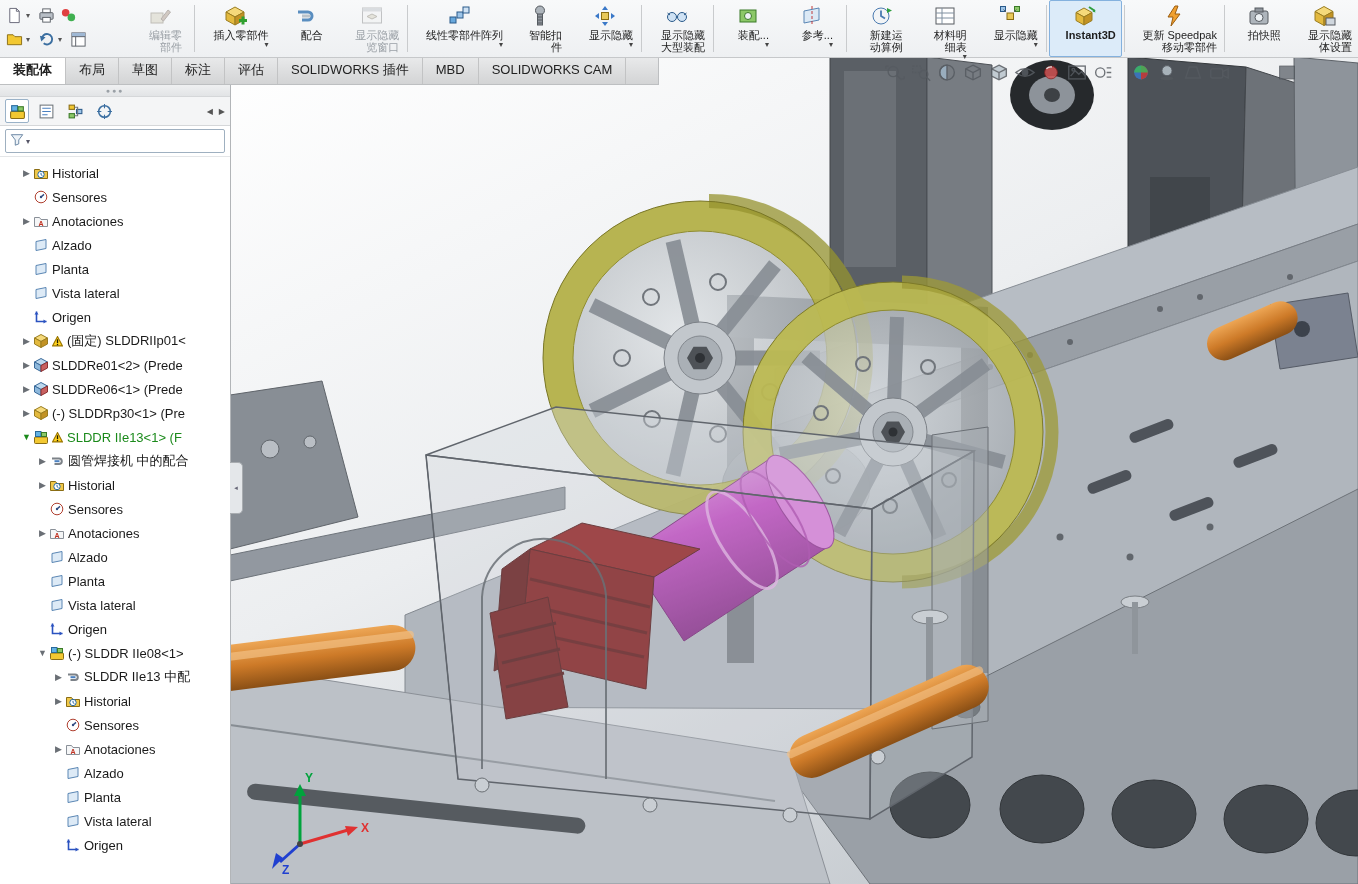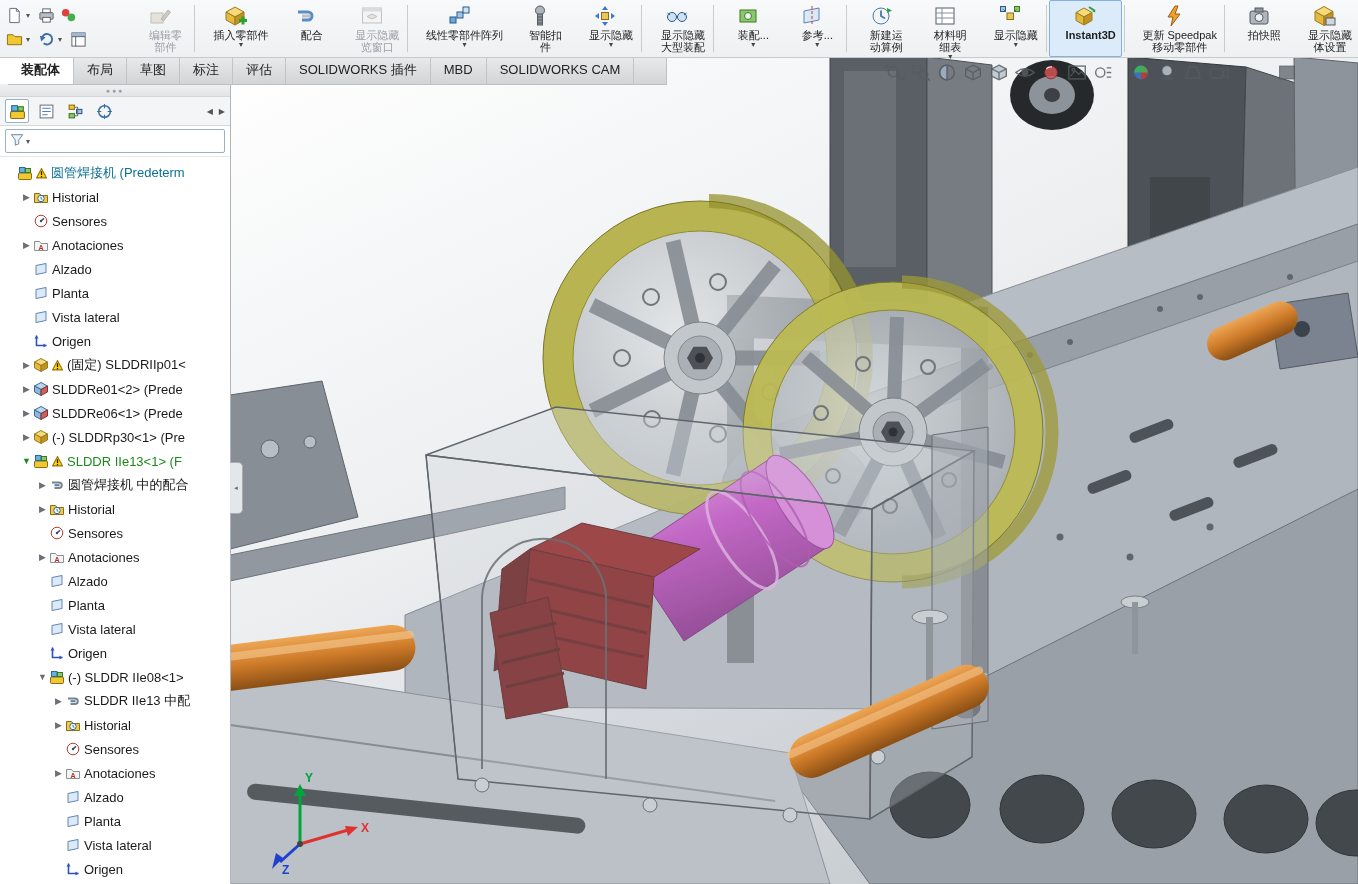--- a/index.html
+++ b/index.html
@@ -12,28 +12,28 @@
   .qa{position:absolute;left:4px;top:3px;width:120px;}
   .qa-row{display:flex;align-items:center;height:24px;gap:2px;}
   .qa-btn{width:20px;height:20px;display:inline-flex;align-items:center;justify-content:center;}
   .qa-btn svg{width:17px;height:17px;}
   .qa-caret{font-size:8px;color:#555;width:8px;}
   .cmd-buttons{position:absolute;left:128px;top:0;right:0;height:57px;display:flex;align-items:stretch;}
   .cmd-btn{display:flex;flex-direction:column;align-items:center;justify-content:flex-start;
            padding:3px 7px 1px 7px;min-width:48px;cursor:default;border:1px solid transparent;}
   .cmd-btn .cmd-ico{width:24px;height:24px;margin-bottom:1px;}
   .cmd-btn .cmd-ico svg{width:24px;height:24px;}
-  .cmd-lbl{font-size:11px;line-height:12px;text-align:center;color:#1d1d1d;white-space:nowrap;margin-left:11px;}
+  .cmd-lbl{font-size:11px;line-height:12px;text-align:right;color:#1d1d1d;white-space:nowrap;margin-left:11px;}
   .cmd-caret{font-size:8px;line-height:8px;color:#444;}
   .cmd-btn.disabled .cmd-lbl{color:#9aa0a6;}
   .cmd-btn.disabled .cmd-ico{opacity:.4;filter:grayscale(.8);}
   .cmd-btn.active{background:#dcebf9;border:1px solid #84b1de;border-radius:2px;font-weight:bold;}
   .cmd-sep{width:1px;background:#c9cbcd;margin:5px 2px;}
   
-  .tabstrip{position:absolute;left:8px;top:57px;width:658px;height:27px;z-index:30;
+  .tabstrip{position:absolute;left:0;top:57px;width:658px;height:27px;z-index:30;
             background:linear-gradient(#e9eaeb,#d3d4d5);border-bottom:1px solid #bdbfc1;
             border-right:1px solid #bdbfc1;display:flex;align-items:stretch;}
   .cm-tab{padding:0 13px;line-height:26px;font-size:13px;color:#222;border-right:1px solid #c2c3c4;}
   .cm-tab.active{background:#fff;font-weight:bold;}
   
   .sidepanel{position:absolute;left:0;top:84px;width:230px;height:800px;background:#fff;z-index:20;
              border-right:1px solid #b2b5b8;display:flex;flex-direction:column;}
   .panel-grip{height:12px;background:linear-gradient(#f0f1f2,#e2e4e6);border-bottom:1px solid #d5d7d9;
               display:flex;align-items:center;justify-content:center;color:#9aa0a6;font-size:7px;letter-spacing:2px;}
   .panel-tabs{height:28px;display:flex;align-items:center;gap:5px;padding:0 5px;background:#f4f5f6;
@@ -376,34 +376,20 @@
         <span>
           <svg viewBox="0 0 16 14">
               <path d="M1.5 1.5 h13 L10 7.5 v4.5 l-4 1.5 V7.5 z" fill="#eef3f8" stroke="#5a7a9a"></path>
             </svg>
         </span>
         <span class="filter-caret">▾</span>
         <span></span>
       </div>
     </div>
     <div class="tree">
-        <div class="tree-row root" style="padding-left: 4px;">
-          <span class="tw"></span>
-          <span class="ti"><svg viewBox="0 0 16 16">
-              <rect x="1.5" y="8" width="13" height="6.5" rx="1" fill="#f2c832" stroke="#8a6d14"></rect>
-              <rect x="2.5" y="2.5" width="5.5" height="5" fill="#62b2e4" stroke="#2a6a9a"></rect>
-              <rect x="8.5" y="3.5" width="5" height="4" fill="#8cc868" stroke="#3a7a28"></rect>
-            </svg></span>
-          <span class="wb"><svg viewBox="0 0 10 10">
-              <polygon points="5,0.5 9.5,9 0.5,9" fill="#ffd21e" stroke="#9a7500"></polygon>
-              <rect x="4.4" y="3" width="1.2" height="3.4" fill="#201c00"></rect>
-              <rect x="4.4" y="7.2" width="1.2" height="1.2" fill="#201c00"></rect>
-            </svg></span>
-          <span class="tl">圆管焊接机 (Predeterm</span>
-        </div>
         <div class="tree-row" style="padding-left: 20px;">
           <span class="tw">▶</span>
           <span class="ti"><svg viewBox="0 0 16 16">
               <path d="M1.5 4.5 h5 l1.5 2 h6.5 v7 h-13 z" fill="#f0c84a" stroke="#8a6d14"></path>
               <circle cx="8" cy="9.5" r="3.2" fill="#fff" stroke="#2a6aa0"></circle>
               <path d="M8 7.8 v1.9 l1.4 0.9" stroke="#2a6aa0" fill="none"></path>
             </svg></span>
           <span class="tl">Historial</span>
         </div>
         <div class="tree-row" style="padding-left: 20px;">

